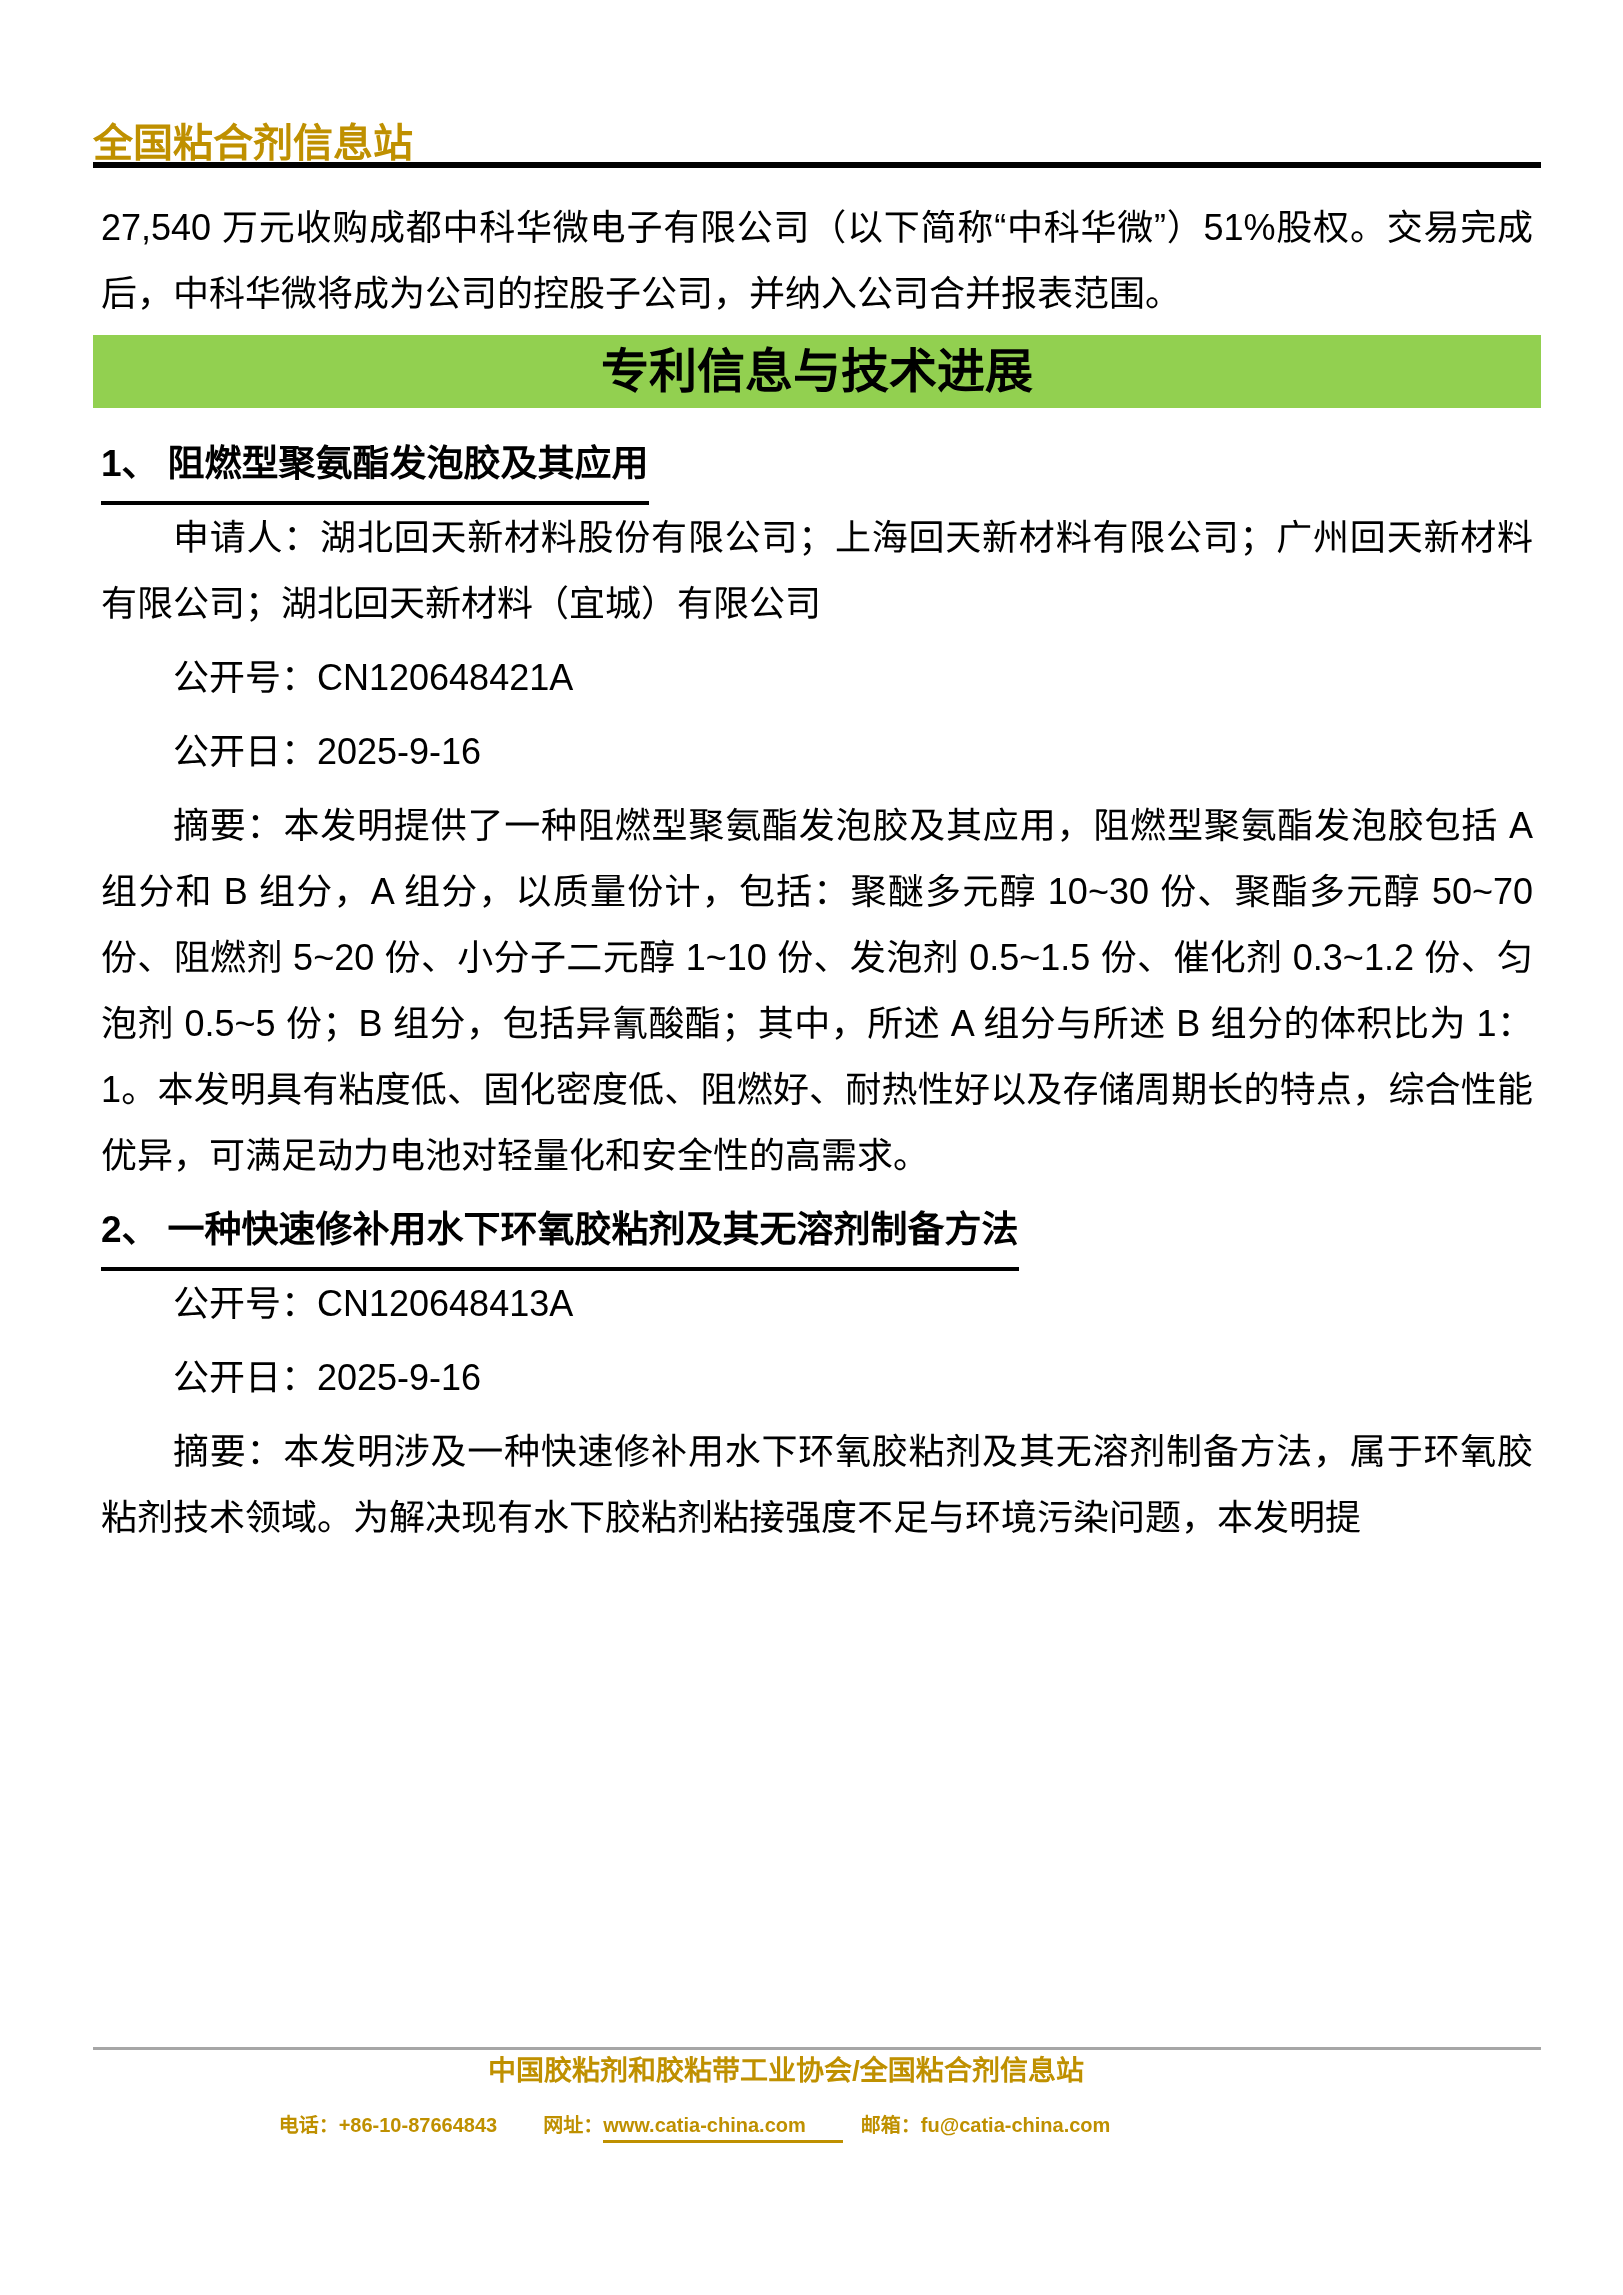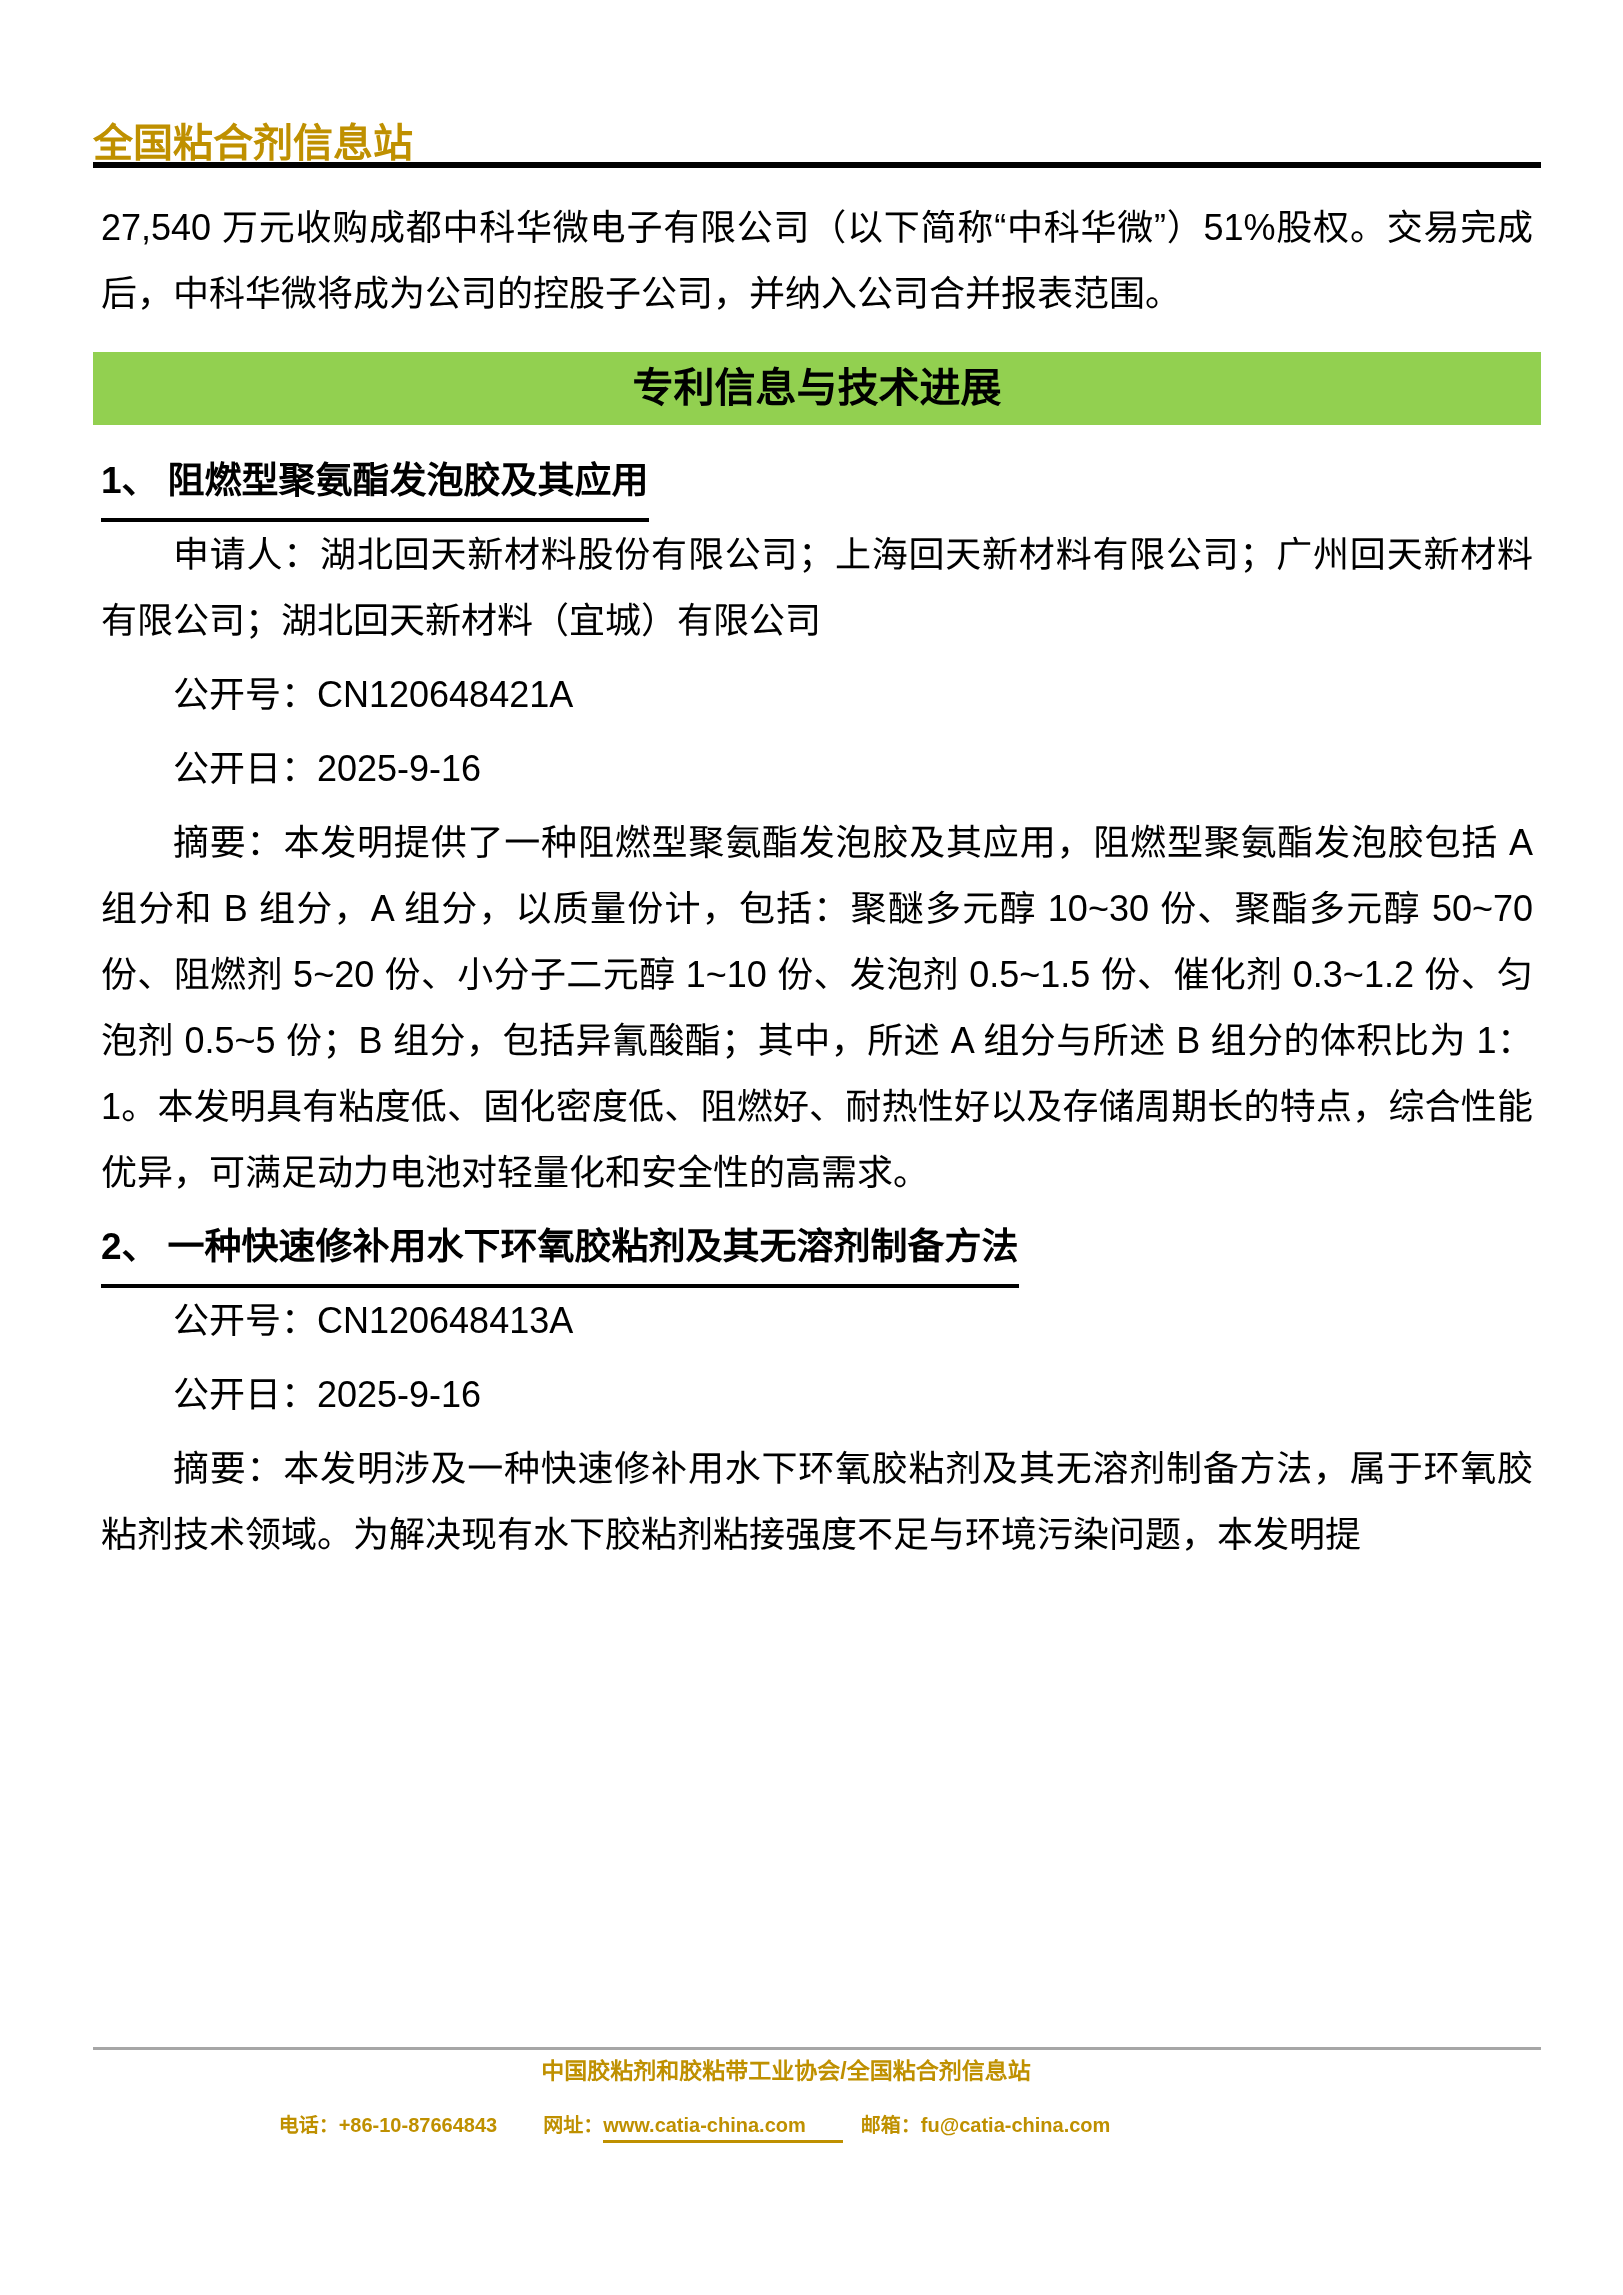--- a/index.html
+++ b/index.html
@@ -34,26 +34,26 @@
     position: absolute;
     top: 187px; left: 93px; width: 1448px;
     font-size: 36px;
     line-height: 66px;
     text-align: justify;
     text-justify: inter-ideograph;
   }
   .body-flow p { margin: 8px; }
   .indent { text-indent: 72px; }
   .banner {
-    margin-top: 25px;
+    margin-top: 8px;
     margin-bottom: 23px;
     height: 73px;
     background: #92D050;
     display: flex; align-items: center; justify-content: center;
-    font-size: 41px;
+    font-size: 48px;
     font-weight: bold;
     line-height: 73px;
     text-align: center;
   }
   .heading {
     margin-top: 17.4px;
     font-weight: bold;
     font-size: 37px;
   }
   .heading-underline {
@@ -66,21 +66,21 @@
     position: absolute;
     top: 2047px; left: 93px; width: 1448px; height: 2.6px;
     background: #A6A6A6;
   }
   .footer-line1 {
     position: absolute;
     top: 2057px; left: 0; width: 1572px;
     text-align: center;
     color: #BF9000;
     font-weight: bold;
-    font-size: 23px;
+    font-size: 28px;
     line-height: 28px;
   }
   .footer-line2 {
     position: absolute;
     top: 2112px; left: 0; width: 1389px;
     text-align: center;
     color: #BF9000;
     font-weight: bold;
     font-size: 20px;
     line-height: 26px;

